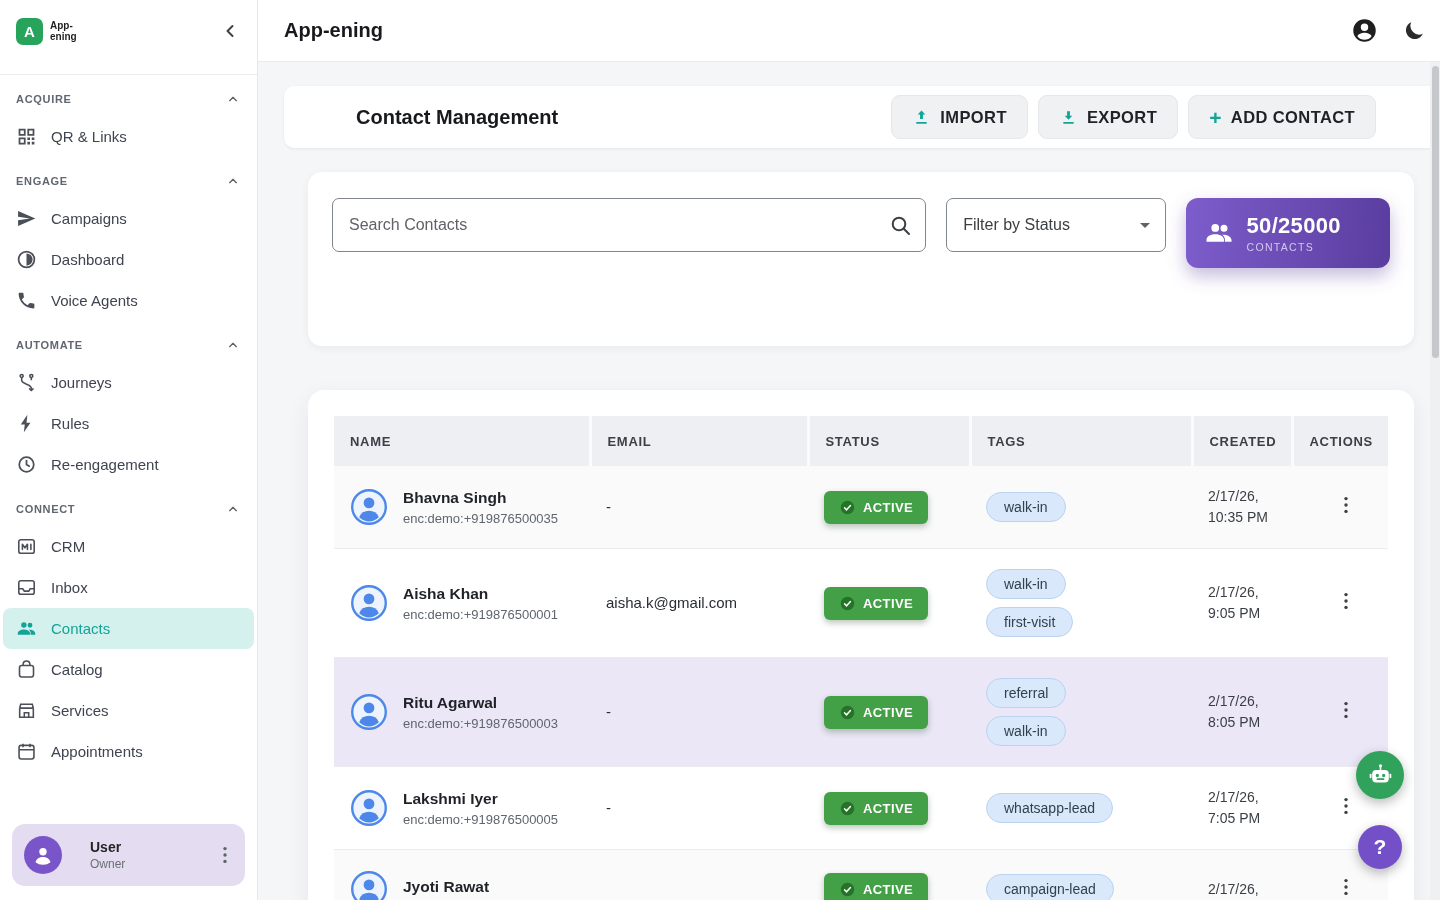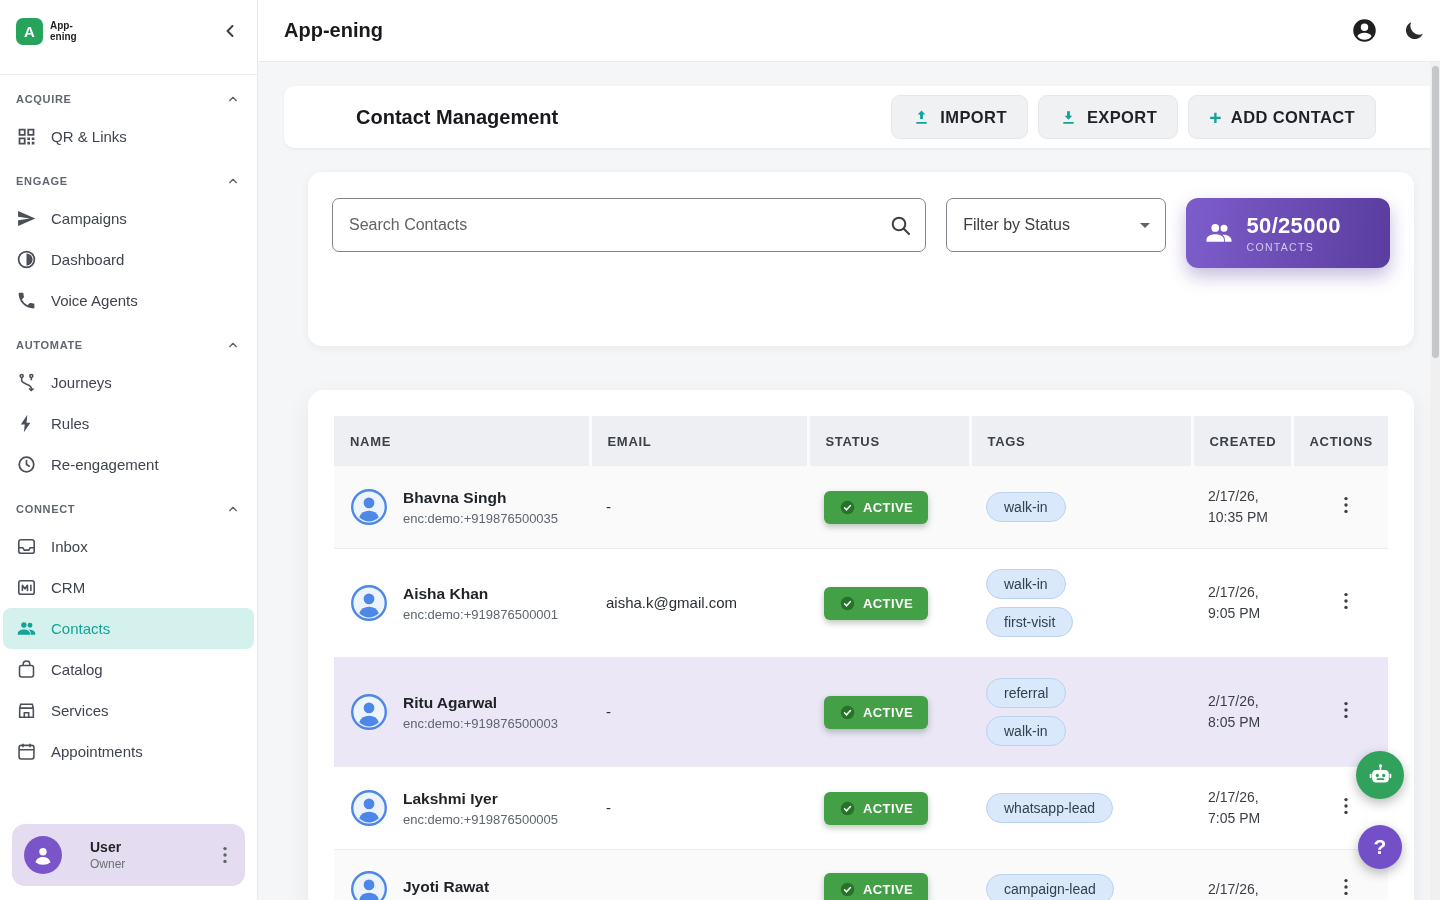--- a/index.html
+++ b/index.html
@@ -230,33 +230,33 @@
           <span class="icon sec-chevron">
             <svg viewBox="0 0 24 24" fill="none" stroke="currentColor" stroke-width="2" stroke-linecap="round" stroke-linejoin="round">
               <path d="M7 14.5l5-5 5 5"></path>
             </svg>
           </span>
         </div>
         <div class="nav-item">
           <span class="icon nav-icon">
             <svg viewBox="0 0 24 24" fill="none" stroke="currentColor" stroke-width="1.8">
               <rect x="3.2" y="4.2" width="17.6" height="15.6" rx="2.5"></rect>
-              <path d="M3.2 13.5h4.6l1.7 2.6h5l1.7-2.6h4.6"></path>
-            </svg>
-          </span>
-          <span class="nav-label">Inbox</span>
+              <path d="M7.3 15.5v-6l2.9 4 2.9-4v6M17 9.5v6" stroke-linecap="round" stroke-linejoin="round"></path>
+            </svg>
+          </span>
+          <span class="nav-label">CRM</span>
         </div>
         <div class="nav-item">
           <span class="icon nav-icon">
             <svg viewBox="0 0 24 24" fill="none" stroke="currentColor" stroke-width="1.8">
               <rect x="3.2" y="4.2" width="17.6" height="15.6" rx="2.5"></rect>
-              <path d="M7.3 15.5v-6l2.9 4 2.9-4v6M17 9.5v6" stroke-linecap="round" stroke-linejoin="round"></path>
-            </svg>
-          </span>
-          <span class="nav-label">CRM</span>
+              <path d="M3.2 13.5h4.6l1.7 2.6h5l1.7-2.6h4.6"></path>
+            </svg>
+          </span>
+          <span class="nav-label">Inbox</span>
         </div>
         <div class="nav-item active">
           <span class="icon nav-icon">
             <svg viewBox="0 0 24 24" fill="currentColor">
               <path d="M9 11a3.1 3.1 0 100-6.2A3.1 3.1 0 009 11zm7 0a2.8 2.8 0 100-5.6A2.8 2.8 0 0016 11zM9 13c-2.9 0-7 1.45-7 4.35V19h14v-1.65C16 14.45 11.9 13 9 13zm7 .35c-.42 0-.9.03-1.4.1 1.3.95 2.1 2.2 2.1 3.9V19h5.3v-1.4c0-2.55-3.5-4.25-6-4.25z"></path>
             </svg>
           </span>
           <span class="nav-label">Contacts</span>
         </div>
         <div class="nav-item">

